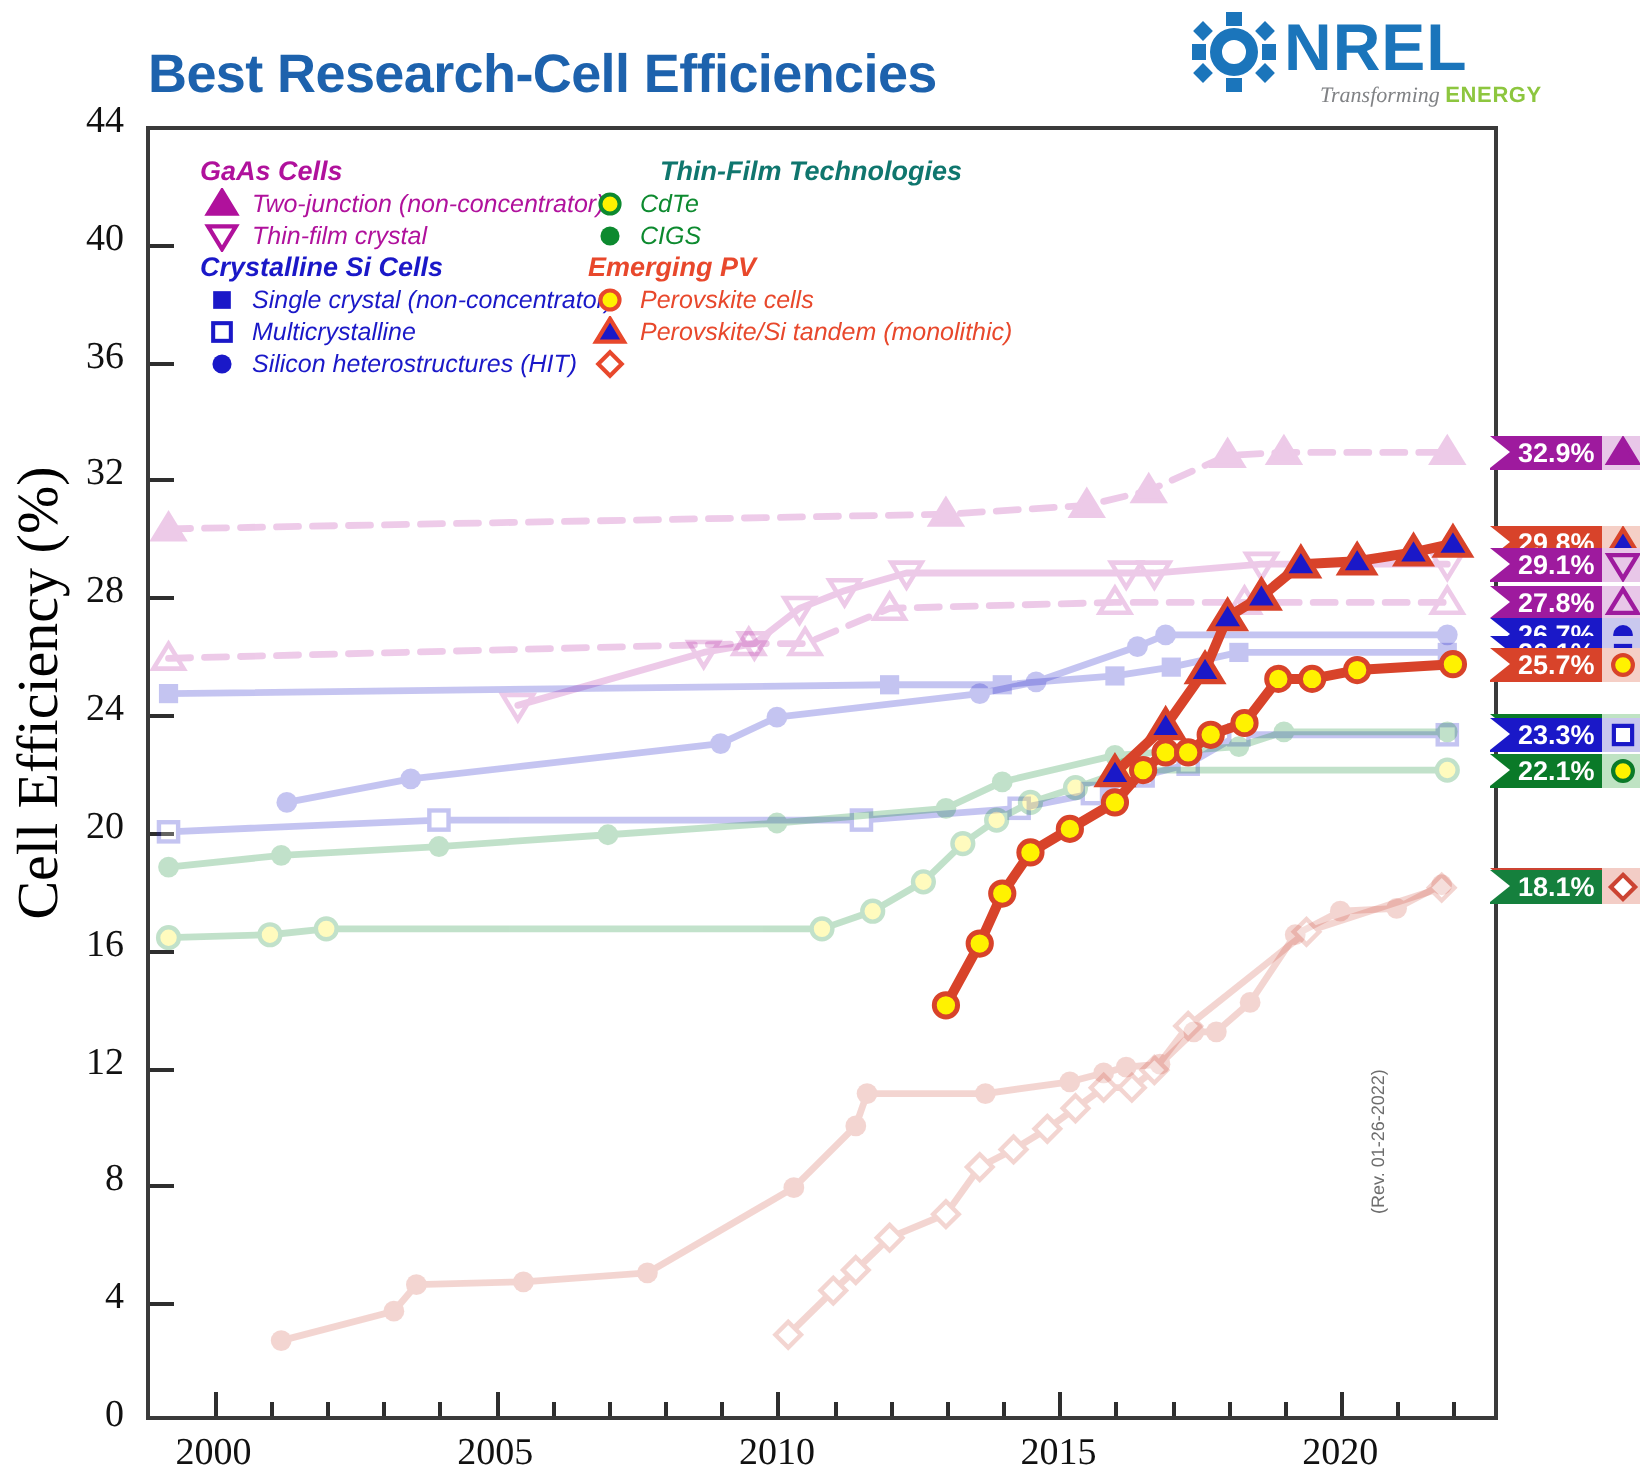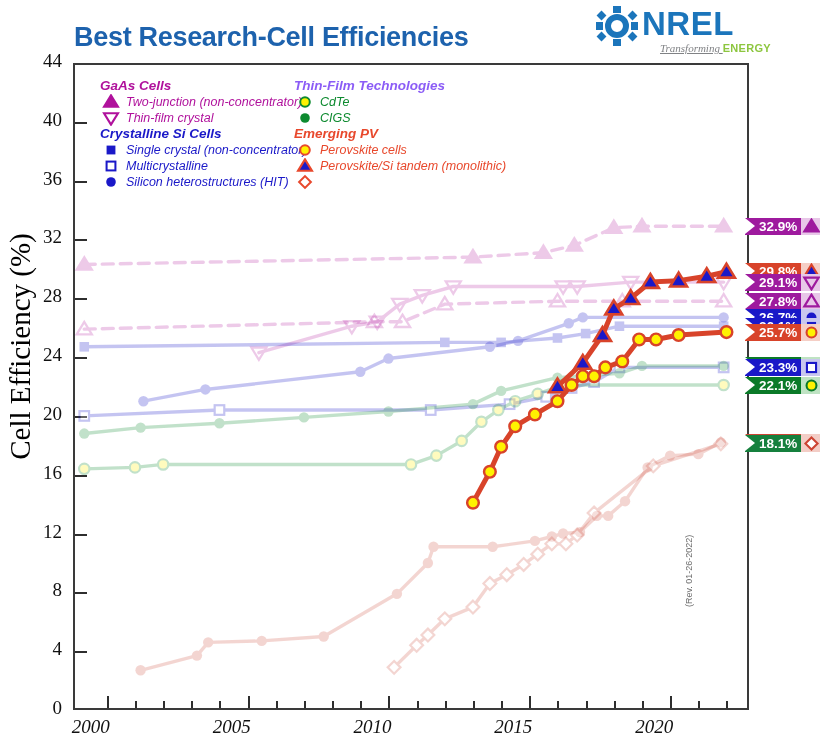--- a/index.html
+++ b/index.html
@@ -20,35 +20,35 @@
     letter-spacing:-0.3px;
     white-space:nowrap;
   }
 
   
   #nrel-logo{position:absolute;left:596px;top:6px;width:172px;height:48px;}
   #nrel-mark{position:absolute;left:0;top:0;width:42px;height:40px;}
   #nrel-word{position:absolute;left:46px;top:0px;font-size:33px;font-weight:bold;
     color:#1b75bb;letter-spacing:0.5px;line-height:36px;}
   #nrel-tag{position:absolute;left:64px;top:36px;font-size:11px;line-height:12px;white-space:nowrap;}
-  #nrel-tag .t1{color:#808285;font-style:italic;font-family:"Liberation Serif",serif;text-decoration:underline;}
+  #nrel-tag .t1{color:#808285;font-style:italic;font-family:"Liberation Serif",serif;}
   #nrel-tag .t2{color:#8dc63f;font-weight:bold;letter-spacing:0.3px;}
 
   
   #plot-frame{
     position:absolute;left:73px;top:63px;width:676px;height:647px;
     border:2px solid #3a3a3a;box-sizing:border-box;background:transparent;
   }
   #plot-area{position:absolute;left:73px;top:63px;width:676px;height:647px;overflow:hidden;}
 
   
   .ytick-label{position:absolute;font-size:19px;color:#111;text-align:right;
     width:40px;font-family:"Liberation Serif",serif;}
-  .xtick-label{position:absolute;font-size:19px;color:#111;text-align:left;
-    width:70px;font-family:"Liberation Serif",serif;font-style:italic;}
+  .xtick-label{position:absolute;font-size:19px;color:#111;text-align:center;
+    width:70px;font-family:"Liberation Serif",serif;}
   .ytick-mark{position:absolute;background:#2e2e2e;height:2px;}
   .xtick-mark{position:absolute;background:#2e2e2e;width:2px;}
 
   #ylabel{
     position:absolute;left:-280px;top:330px;width:600px;
     transform:rotate(-90deg);transform-origin:center center;
     font-size:29px;color:#000;text-align:center;
     font-family:"Liberation Serif",serif;
   }
 
@@ -371,21 +371,21 @@
         <span class="legend-txt" style="color: rgb(26, 24, 200);">Multicrystalline</span>
       </div>
       <div class="legend-row">
         <span class="legend-sym"><svg width="26" height="16">
             <circle cx="11" cy="8" r="4.784000000000001" fill="#1a18c8" stroke="#1a18c8" stroke-width="0"></circle>
           </svg></span>
         <span class="legend-txt" style="color: rgb(26, 24, 200);">Silicon heterostructures (HIT)</span>
       </div>
     </div>
   <div class="legend-block" id="legend-col-right" style="left:294px;top:78px;">
-      <div class="legend-head" style="color: #8b5cf6;">Thin-Film Technologies</div>
+      <div class="legend-head" style="color: #0f766e; margin-left: 36px;">Thin-Film Technologies</div>
       <div class="legend-row">
         <span class="legend-sym"><svg width="26" height="16">
             <circle cx="11" cy="8" r="4.784000000000001" fill="#fff200" stroke="#0d8a2f" stroke-width="2.0240000000000005"></circle>
           </svg></span>
         <span class="legend-txt" style="color: rgb(13, 138, 47);">CdTe</span>
       </div>
       <div class="legend-row">
         <span class="legend-sym"><svg width="26" height="16">
             <circle cx="11" cy="8" r="4.784000000000001" fill="#0d8a2f" stroke="#0d8a2f" stroke-width="0"></circle>
           </svg></span>

